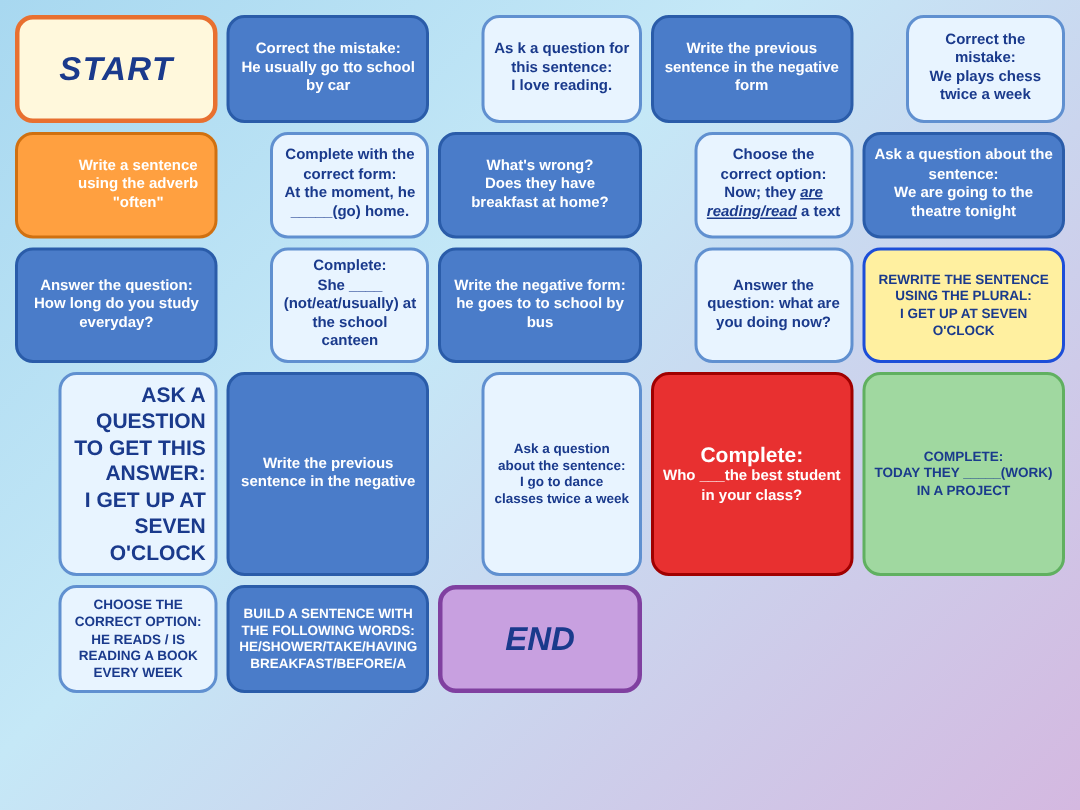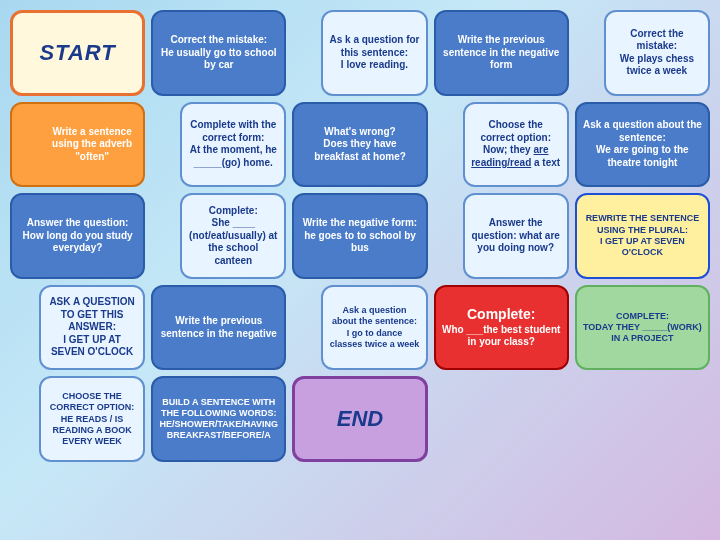--- a/index.html
+++ b/index.html
@@ -84,21 +84,21 @@
     }
     .cell-complete-big {
       background: #e83030;
       color: white;
       border: 2px solid #a00000;
     }
     .cell-complete-big .big-title {
       font-size: 14px;
       font-weight: 900;
     }
-    .underline { text-decoration: underline; }
+    .underline { text-decoration: underline; font-style: italic; }
   </style>
 </head>
 <body>
 
 <div class="board">
   <div class="grid">
 
     <div class="cell cell-start">
       <span>START</span>
     </div>
@@ -141,21 +141,21 @@
       <span>Write the negative form: he goes to to school by bus</span>
     </div>
     <div class="cell cell-light">
       <span>Answer the question: what are you doing now?</span>
     </div>
 
     <div class="cell cell-yellow">
       <span style="font-size:9px;">REWRITE THE SENTENCE USING THE PLURAL:<br>I GET UP AT SEVEN O'CLOCK</span>
     </div>
     <div class="cell cell-light">
-      <span style="font-size:10px;">ASK A QUESTION TO GET THIS ANSWER:<br>I GET UP AT SEVEN O'CLOCK</span>
+      <span style="font-size:14px;text-align:right;">ASK A QUESTION TO GET THIS ANSWER:<br>I GET UP AT SEVEN O'CLOCK</span>
     </div>
     <div class="cell cell-blue">
       <span>Write the previous sentence in the negative</span>
     </div>
     <div class="cell cell-light">
       <span style="font-size:9px;">Ask a question about the sentence:<br>I go to dance classes twice a week</span>
     </div>
     <div class="cell cell-complete-big">
       <span><span class="big-title">Complete:</span><br>Who ___the best student in your class?</span>
     </div>

